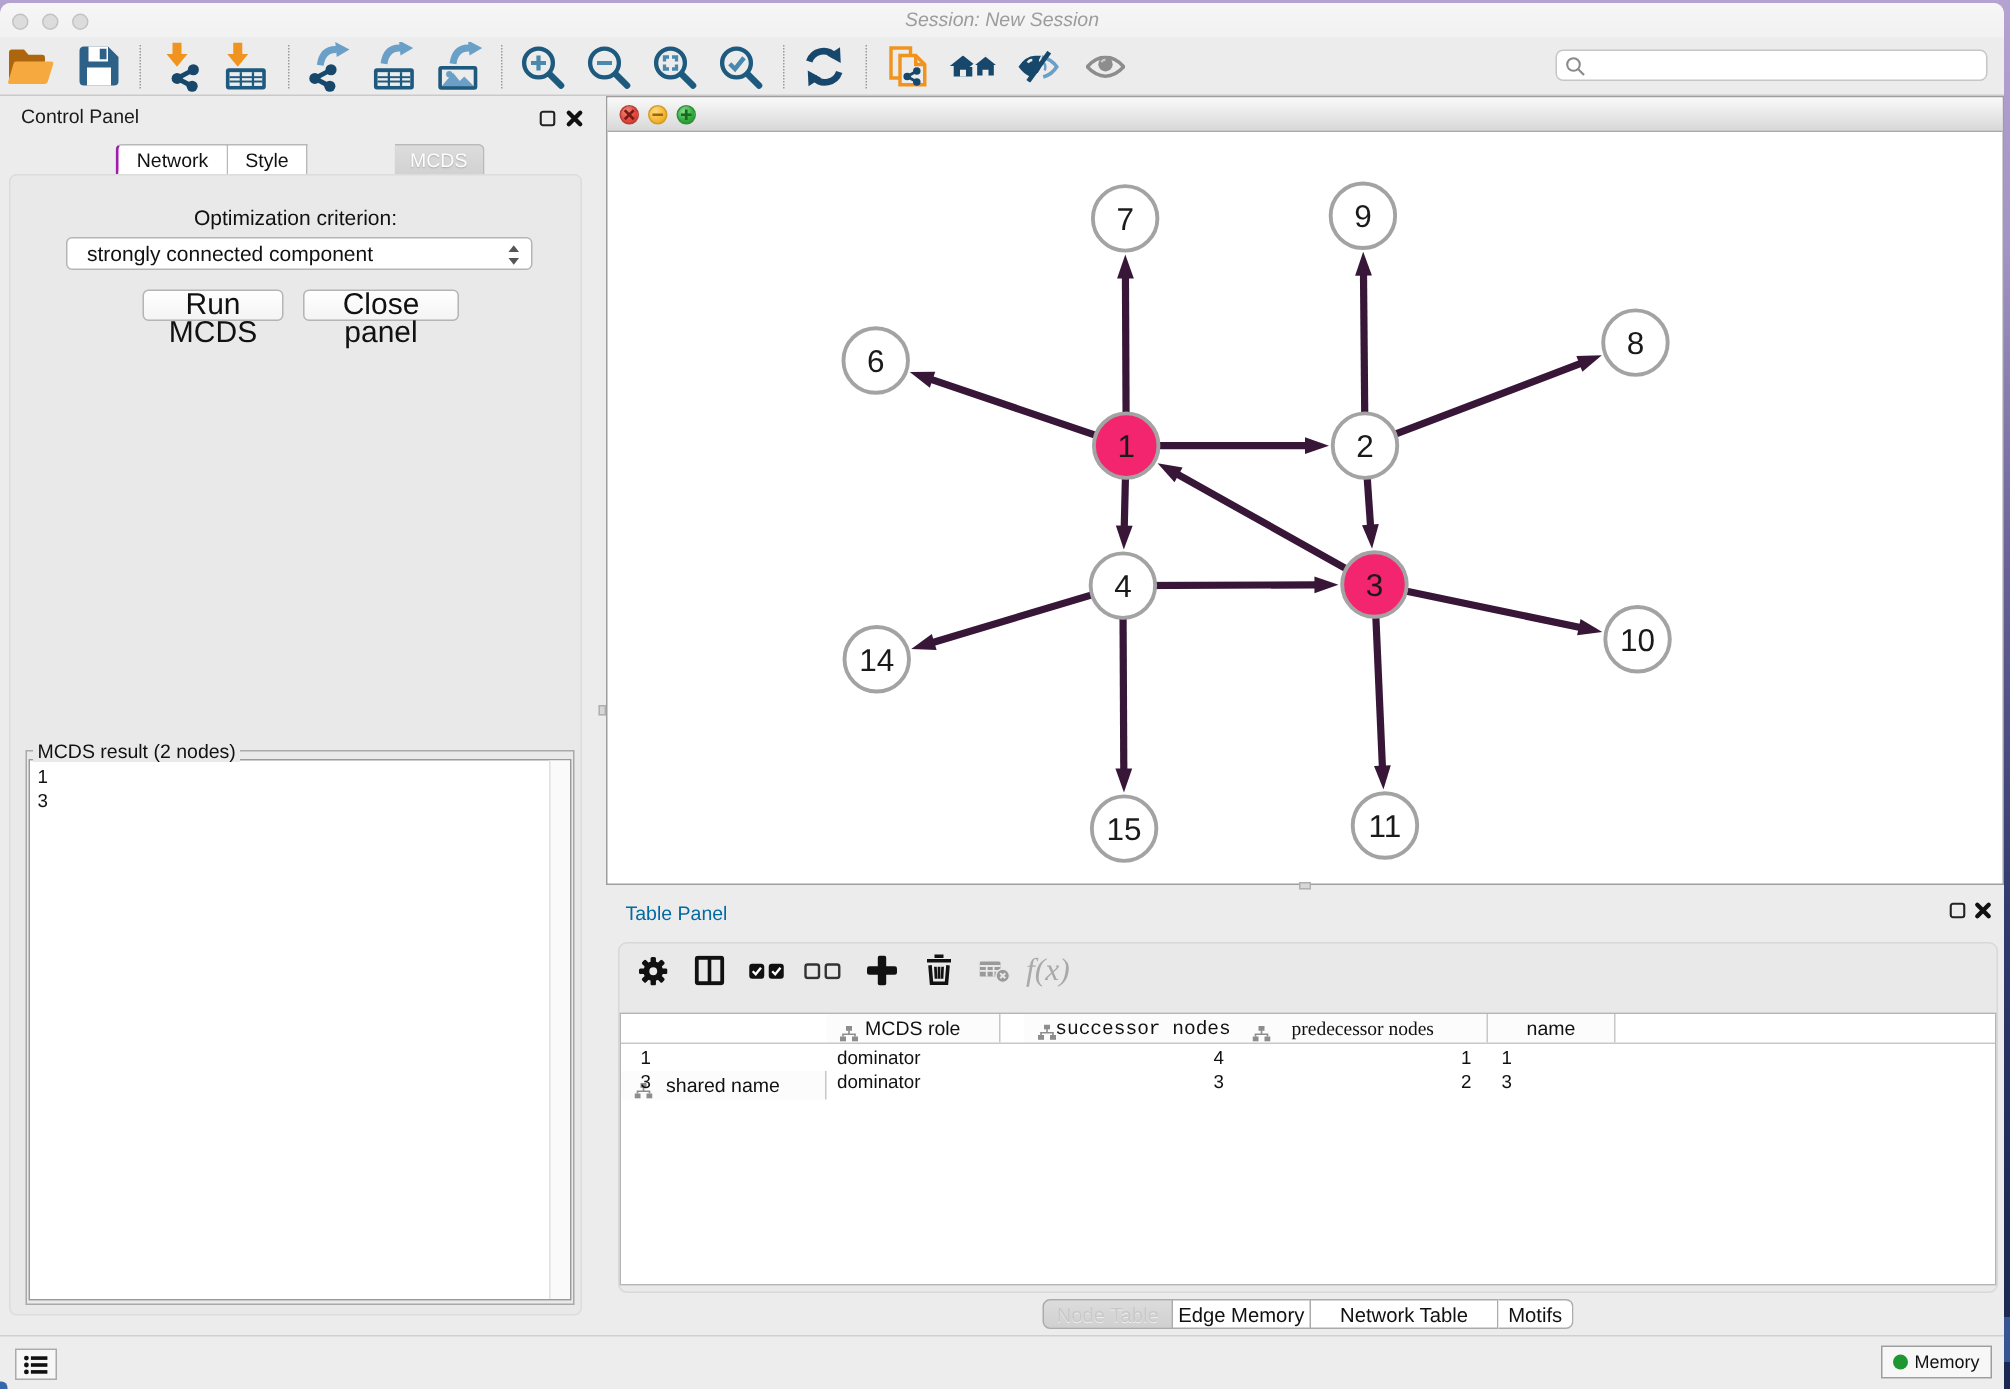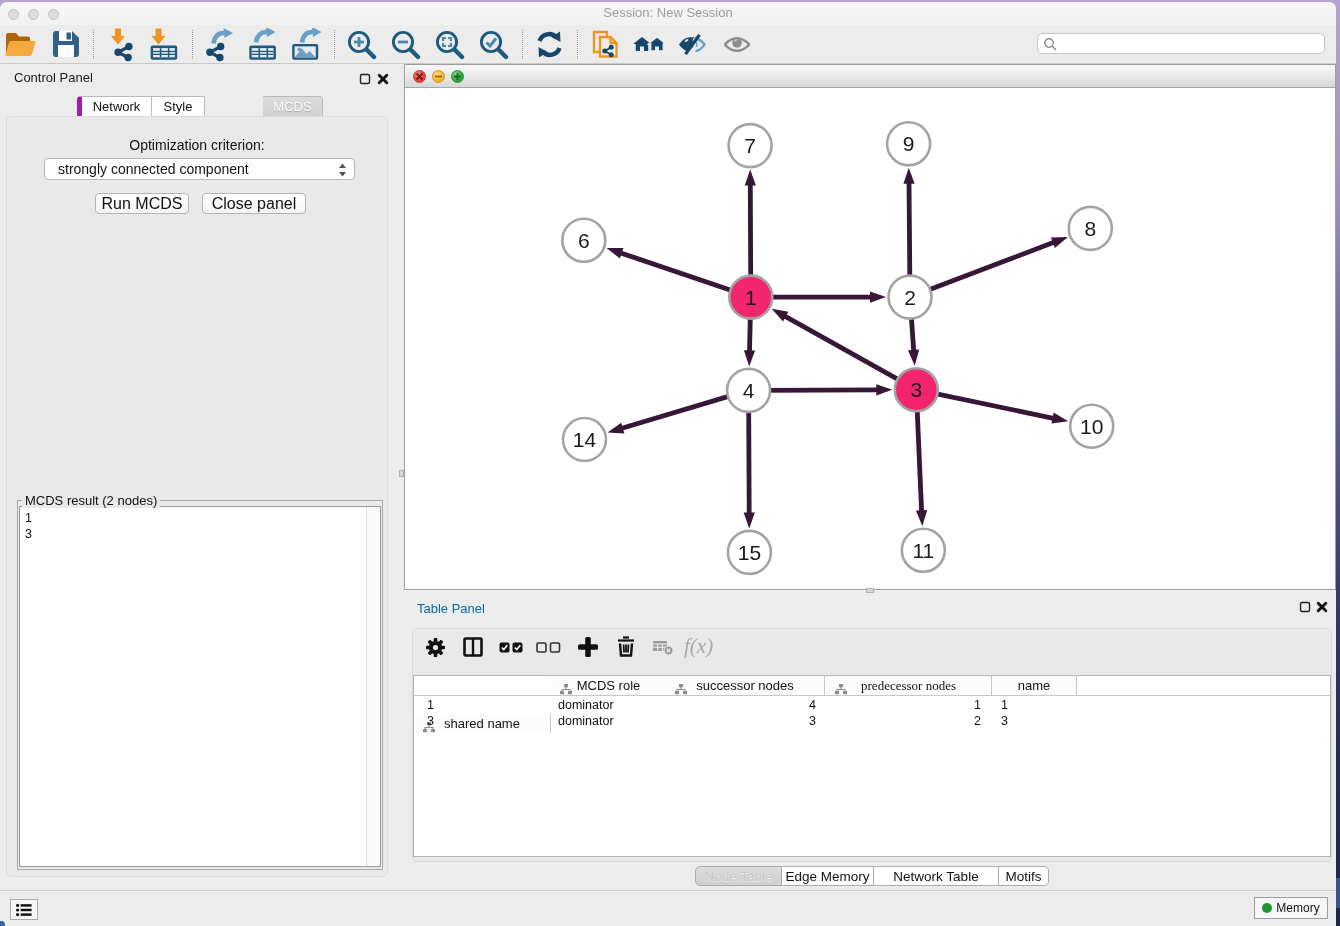--- a/index.html
+++ b/index.html
@@ -1,35 +1,35 @@
 <!DOCTYPE html>
 <html><head>
 <meta charset="utf-8">
 <style>
 * { margin:0; padding:0; box-sizing:border-box; }
 html,body { width:1340px; height:926px; overflow:hidden; }
 body { font-family:"Liberation Sans", sans-serif; background:linear-gradient(180deg,#b4a2d1 0%,#a294c4 18%,#6b639a 40%,#323a6e 65%,#1c2a55 88%,#1a2750 100%); position:relative; }
 .abs { position:absolute; }
 #win { position:absolute; left:0; top:2px; width:1336px; height:924px; background:#ececec; border-radius:7px 7px 0 0; }
-#titlebar { position:absolute; left:0; top:2px; width:1336px; height:31px; background:linear-gradient(#f6f6f6,#f0f0f0); border-radius:7px 7px 0 0; border-bottom:1px solid #dadada; }
+#titlebar { position:absolute; left:0; top:2px; width:1336px; height:31px; background:linear-gradient(#f6f6f6,#f0f0f0); border-radius:7px 7px 0 0; border-bottom:1px solid #dadada;font-style:italic; }
 .tl { position:absolute; top:6.5px; width:11px; height:11px; border-radius:50%; background:#dcdcdc; border:1px solid #c3c3c3; }
 #wtitle { position:absolute; top:3px; width:100%; text-align:center; color:#9c9c9c; font-size:13px; }
 #toolbar { position:absolute; left:0; top:25px; width:1336px; height:39px; background:#ececec; border-bottom:1px solid #c9c9c9; }
 .sep { position:absolute; top:5px; height:29px; width:0; border-left:1px dotted #999; }
 .ticon { position:absolute; top:3px; }
 #search { position:absolute; left:1037px; top:33px; width:288px; height:21px; background:#fff; border:1px solid #c6c6c6; border-radius:5px; }
 #search svg { position:absolute; left:5px; top:3px; }
 
 #cp-title { position:absolute; left:14px; top:70px; font-size:13px; color:#1a1a1a; }
 .winbtn { position:absolute; font-size:12px; color:#111; }
 .tab { position:absolute; top:96px; height:21px; background:#fff; border:1px solid #b9b9b9; border-left:none; font-size:13px; color:#111; text-align:center; line-height:20px; }
 #cp-box { position:absolute; left:6px; top:116px; width:382px; height:761px; background:#e9e9e9; border:1px solid #dcdcdc; border-radius:5px; }
 #opt-label { position:absolute; left:0; top:137px; width:394px; text-align:center; font-size:14px; color:#111; }
 #dd { position:absolute; left:44px; top:158px; width:311px; height:22px; background:#fff; border:1px solid #b5b5b5; border-radius:4px; font-size:14px; color:#111; line-height:20px; padding-left:13px; }
-.btn { position:absolute; top:193px; height:21px; background:linear-gradient(#ffffff,#f4f4f4); border:1px solid #b5b5b5; border-radius:4px; font-size:16px; color:#111; text-align:center; line-height:19px; }
+.btn { position:absolute; top:193px; height:21px; background:linear-gradient(#ffffff,#f4f4f4); border:1px solid #b5b5b5; border-radius:4px; font-size:20px; color:#111; text-align:center; line-height:19px; }
 #fieldset { position:absolute; left:17px; top:500px; width:366px; height:370px; border:1px solid #a9a9a9; }
 #fs-legend { position:absolute; left:22px; top:493px; background:#e9e9e9; padding:0 3px; font-size:13px; color:#111; }
 #fs-white { position:absolute; left:19px; top:506px; width:362px; height:361px; background:#fff; border:1px solid #9a9a9a; font-size:12.5px; color:#111; line-height:16px; padding:3px 0 0 5px; }
 #fs-scroll { position:absolute; left:366px; top:507px; width:14px; height:359px; background:#fafafa; border-left:1px solid #e0e0e0; }
 
 #netwin { position:absolute; left:404px; top:64px; width:932px; height:526px; border:1px solid #9e9e9e; background:#fff; }
 #net-titlebar { position:absolute; left:0; top:0; width:100%; height:23px; background:linear-gradient(#f9f9f9,#d8d8d8); border-bottom:1px solid #a8a8a8; }
 #net-title { position:absolute; top:4px; width:100%; text-align:center; font-size:13px; color:#111; }
 .mactl { position:absolute; top:5px; width:13px; height:13px; border-radius:50%; }
 
@@ -202,21 +202,21 @@
     </svg>
   </div>
 
 <div id="cp-title">Control Panel</div>
 <svg class="winbtn" style="left:359px;top:73px;" width="12" height="12" viewBox="0 0 12 12">
     <rect x="1.5" y="1.5" width="9" height="9" rx="1.5" fill="none" stroke="#222" stroke-width="1.4"></rect>
   </svg>
 <svg class="winbtn" style="left:377px;top:73px;" width="12" height="12" viewBox="0 0 12 12">
     <path d="M2.2 2.2 L9.8 9.8 M9.8 2.2 L2.2 9.8" stroke="#111" stroke-width="2.9" stroke-linecap="round"></path>
   </svg>
-<div class="tab" style="left:77px;width:75px;border-radius:4px 0 0 0;border-left:5px solid #a21caf;">Network</div>
+<div class="tab" style="left:77px;width:75px;border-radius:4px 0 0 0;border-left:2px solid #a21caf;">Network</div>
 <div class="tab" style="left:152px;width:53px;">Style</div>
 <div class="tab" style="left:205px;width:58px;margin-top:28px;">Select</div>
 <div class="tab" style="left:263px;width:60px;border-radius:0 4px 0 0;background:linear-gradient(#dcdcdc,#d2d2d2);color:#fdfdfd;text-shadow:0 1px 1px #aaa;text-align:center;">MCDS</div>
 <div id="cp-box"></div>
 <div id="opt-label">Optimization criterion:</div>
 <div id="dd">strongly connected component
   <svg style="position:absolute;right:7px;top:4px;" width="9" height="14" viewBox="0 0 9 14">
       <path d="M4.5 0.5 L8 5 L1 5 Z" fill="#555"></path>
       <path d="M4.5 13.5 L8 9 L1 9 Z" fill="#555"></path>
     </svg>
@@ -384,21 +384,21 @@
           </g>
         </svg></span>shared name</div>
   <div class="th" style="left:137px;width:116px;"><span style="position:absolute;left:9px;top:4px;"><svg width="12" height="11" viewBox="0 0 12 11" style="vertical-align:-1px;">
           <g fill="#8d8d8d">
             <rect x="4" y="0" width="4" height="3.2"></rect>
             <rect x="0" y="7" width="4" height="3.2"></rect>
             <rect x="8" y="7" width="4" height="3.2"></rect>
             <path d="M6 3 L6 5.5 M2 7 L2 5.5 L10 5.5 L10 7" stroke="#8d8d8d" stroke-width="1.1" fill="none"></path>
           </g>
         </svg></span>MCDS role</div>
-  <div class="th" style="left:252px;width:159px;"><span style="position:absolute;left:9px;top:4px;"><svg width="12" height="11" viewBox="0 0 12 11" style="vertical-align:-1px;">
+  <div class="th" style="left:269px;width:159px;font-family:Liberation Mono, monospace;"><span style="position:absolute;left:9px;top:4px;"><svg width="12" height="11" viewBox="0 0 12 11" style="vertical-align:-1px;">
           <g fill="#8d8d8d">
             <rect x="4" y="0" width="4" height="3.2"></rect>
             <rect x="0" y="7" width="4" height="3.2"></rect>
             <rect x="8" y="7" width="4" height="3.2"></rect>
             <path d="M6 3 L6 5.5 M2 7 L2 5.5 L10 5.5 L10 7" stroke="#8d8d8d" stroke-width="1.1" fill="none"></path>
           </g>
         </svg></span>successor nodes</div>
   <div class="th" style="left:412px;width:166px;font-family:Liberation Serif, serif;"><span style="position:absolute;left:9px;top:4px;"><svg width="12" height="11" viewBox="0 0 12 11" style="vertical-align:-1px;">
           <g fill="#8d8d8d">
             <rect x="4" y="0" width="4" height="3.2"></rect>

